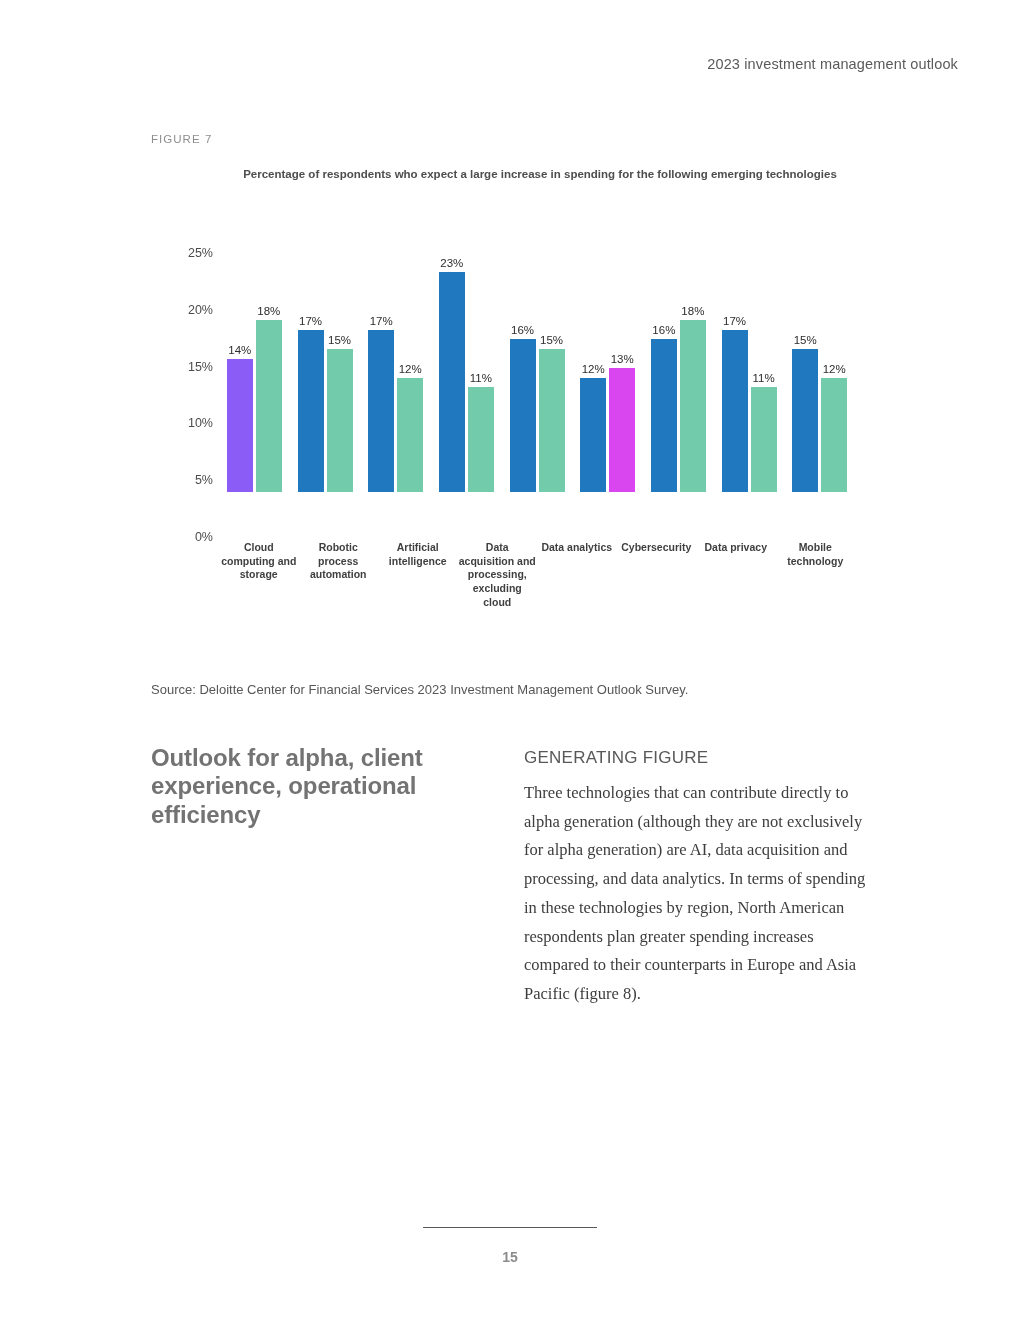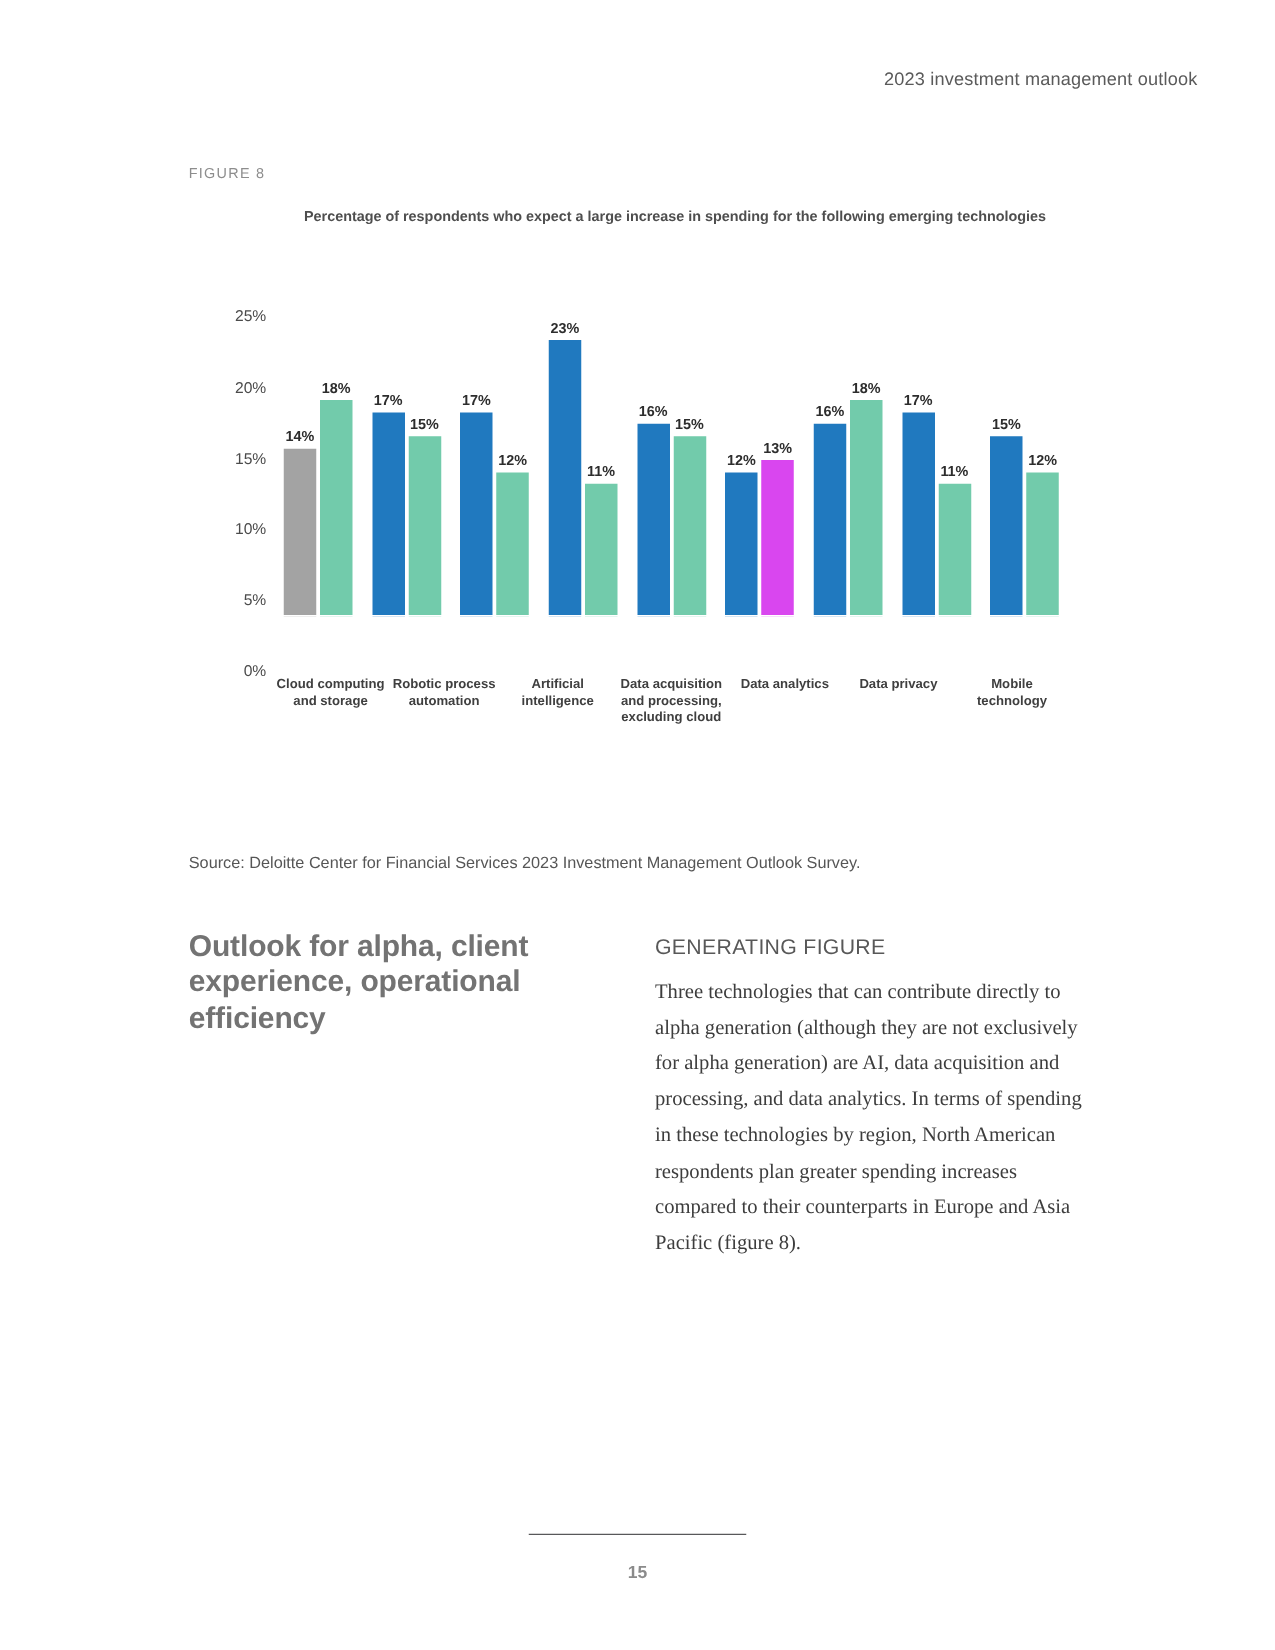--- a/index.html
+++ b/index.html
@@ -132,21 +132,21 @@
     width: 26px;
     position: relative;
   }
   .bar-label {
     position: absolute;
     left: 50%;
     transform: translateX(-50%);
     bottom: 100%;
     margin-bottom: 3px;
     font-size: 11.5px;
-    font-weight: bold;
+    font-weight: normal;
     color: #2d2d2d;
     white-space: nowrap;
     text-align: center;
   }
   .axis-line {
     position: absolute;
     left: 0;
     right: 0;
     bottom: 0;
     height: 1px;
@@ -231,37 +231,37 @@
     font-weight: bold;
     color: #8b8b8b;
   }
 </style>
 </head>
 <body>
 
 <div class="page-header">2023 investment management outlook</div>
 
 <div class="figure">
-  <div class="figure-eyebrow">FIGURE 8</div>
+  <div class="figure-eyebrow">FIGURE 7</div>
 
 
   <div class="chart-wrap">
     <div class="chart-subtitle">Percentage of respondents who expect a large increase in spending for the following emerging technologies</div>
     <div class="y-axis">
         <div class="y-tick" style="top: 100%;">0%</div>
         <div class="y-tick" style="top: 80%;">5%</div>
         <div class="y-tick" style="top: 60%;">10%</div>
         <div class="y-tick" style="top: 40%;">15%</div>
         <div class="y-tick" style="top: 20%;">20%</div>
         <div class="y-tick" style="top: 0%;">25%</div>
       </div>
     <div class="plot">
       <div class="groups">
           <div class="group">
-            <div class="bar" style="background: #a3a3a3; height: 56%;">
+            <div class="bar" style="background: #8b5cf6; height: 56%;">
               <span class="bar-label">14%</span>
             </div>
             <div class="bar" style="background: rgb(114, 203, 171); height: 72%;">
               <span class="bar-label">18%</span>
             </div>
           </div>
           <div class="group">
             <div class="bar" style="background: rgb(32, 121, 191); height: 68%;">
               <span class="bar-label">17%</span>
             </div>
@@ -327,20 +327,21 @@
           </div>
         </div>
       <div class="axis-line"></div>
     </div>
     <div class="x-labels">
         <div class="x-label">Cloud computing and storage</div>
         <div class="x-label">Robotic process automation</div>
         <div class="x-label">Artificial intelligence</div>
         <div class="x-label">Data acquisition and processing, excluding cloud</div>
         <div class="x-label">Data analytics</div>
+        <div class="x-label">Cybersecurity</div>
         <div class="x-label">Data privacy</div>
         <div class="x-label">Mobile technology</div>
       </div>
   </div>
 </div>
 
 <div class="source">Source: Deloitte Center for Financial Services 2023 Investment Management Outlook Survey.</div>
 
 <div class="columns">
   <div class="col">

